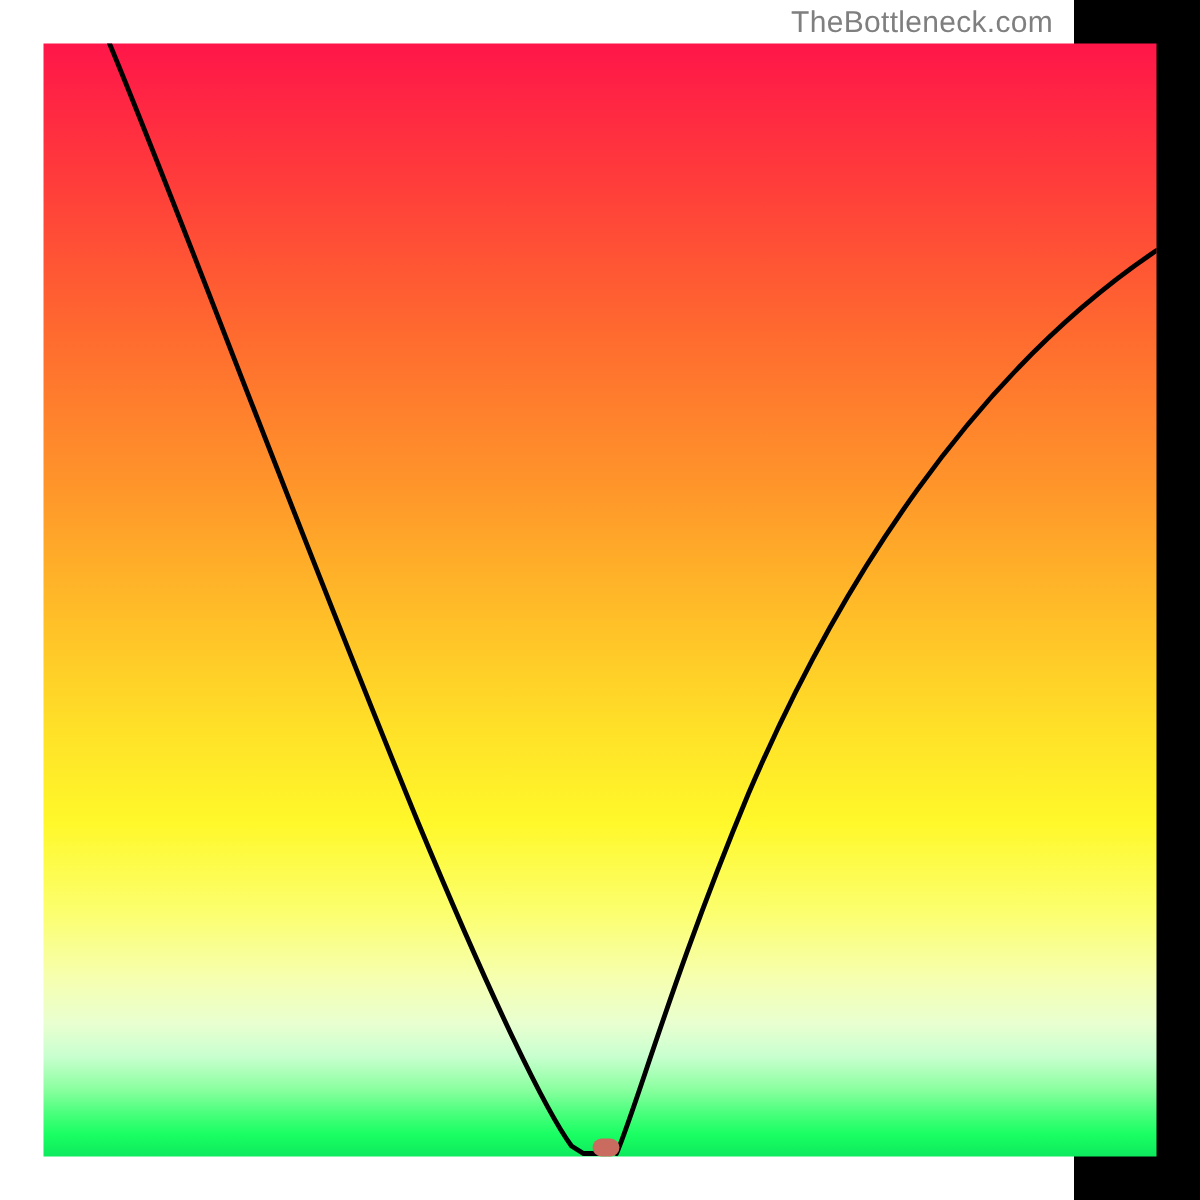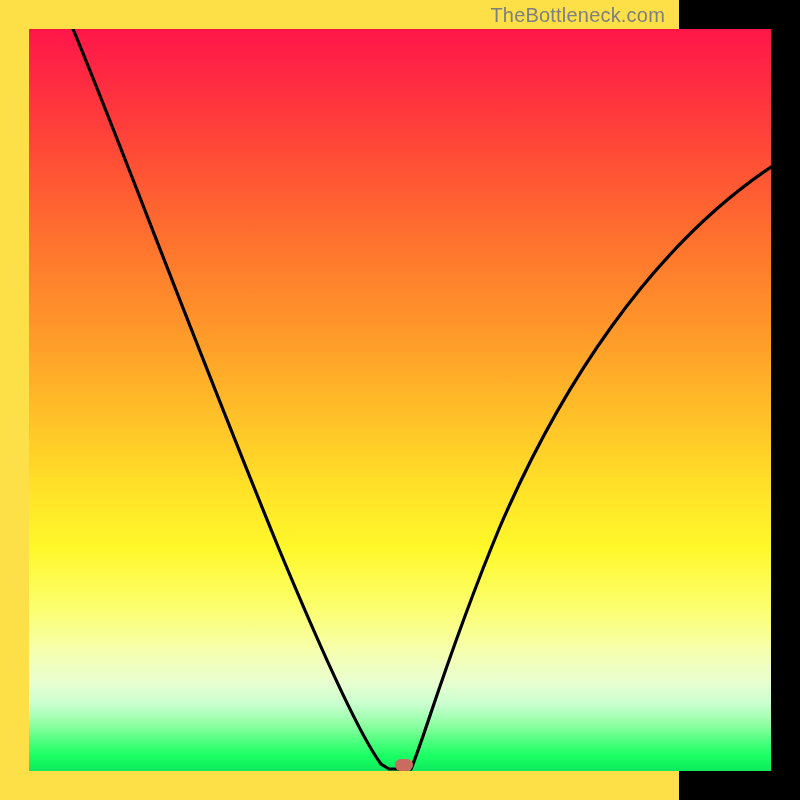--- a/index.html
+++ b/index.html
@@ -8,21 +8,22 @@
     width: 800px;
     height: 800px;
     overflow: hidden;
     background: #000;
     font-family: Arial, Helvetica, sans-serif;
   }
   .frame {
     position: relative;
     width: 679px;
     height: 800px;
-    background: #fde047;
+    background: #ffffff;
+    padding-left: 37px;
   }
   .plot-area {
     position: absolute;
     left: 29px;
     top: 29px;
     width: 742px;
     height: 742px;
     background: linear-gradient(to bottom,
       #ff1649 0%,
       #ff3b3b 12%,

